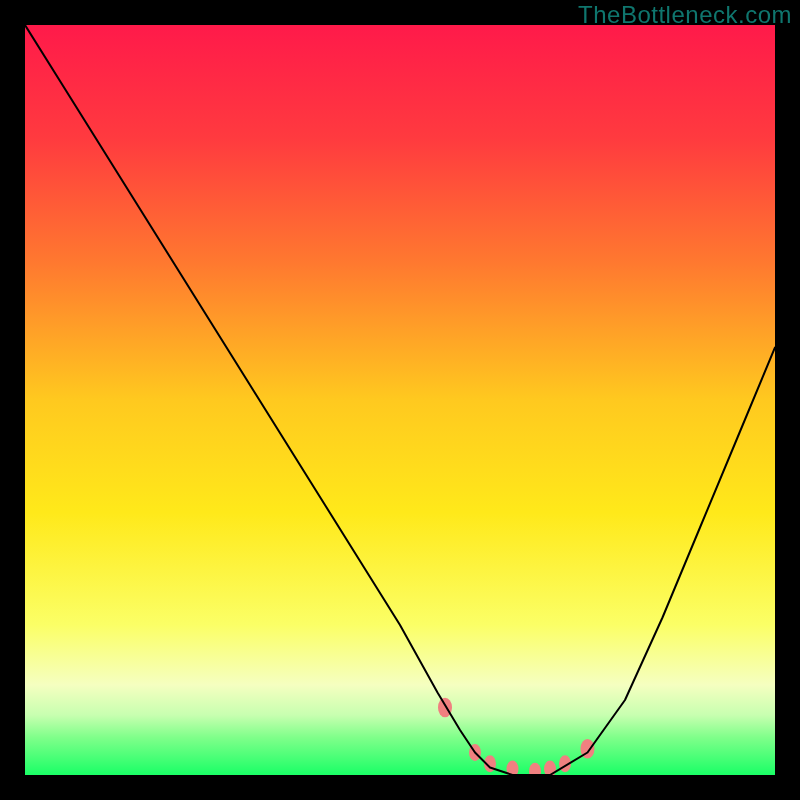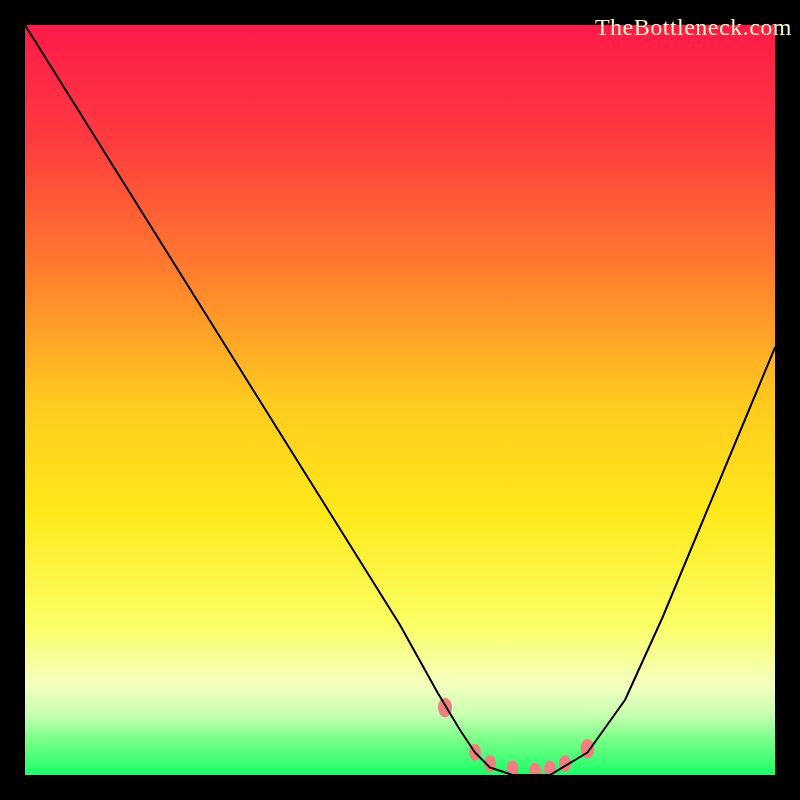--- a/index.html
+++ b/index.html
@@ -7,28 +7,27 @@
     padding: 0;
     background: #000;
     width: 800px;
     height: 800px;
     overflow: hidden;
     position: relative;
     font-family: Arial, Helvetica, sans-serif;
   }
   .watermark {
     position: absolute;
-    top: 14px;
+    top: 1px;
     right: 8px;
-    color: #fef9c3;
+    color: #0f766e;
     font-size: 24px;
     font-weight: 500;
     z-index: 10;
     letter-spacing: 0.5px;
-    font-family: Liberation Serif, serif;
   }
   .plot-area {
     position: absolute;
     left: 25px;
     top: 25px;
     width: 750px;
     height: 750px;
   }
   .plot-area svg {
     display: block;

